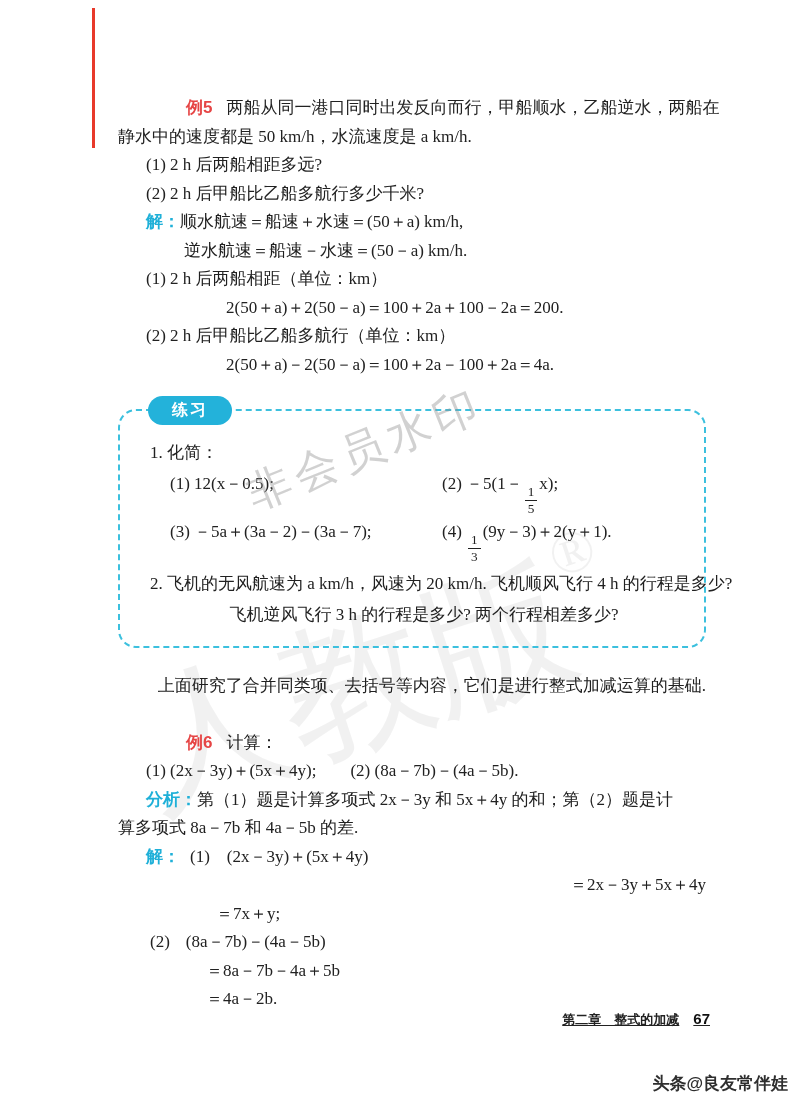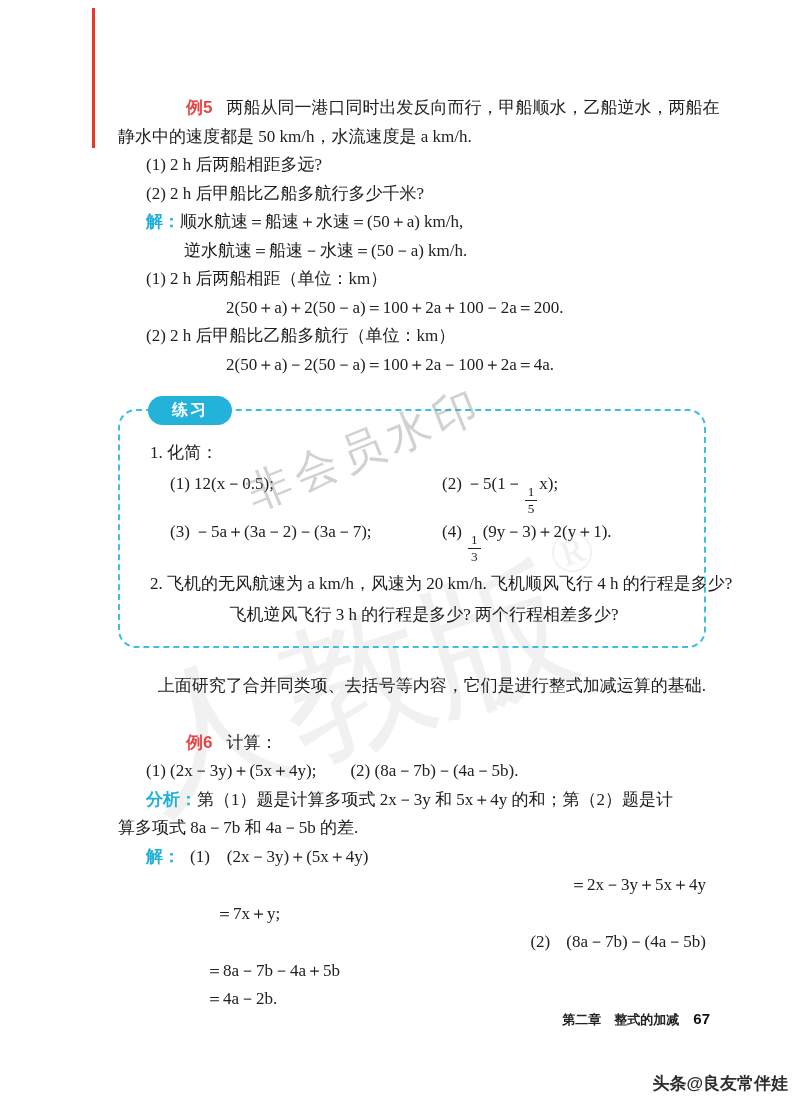--- a/index.html
+++ b/index.html
@@ -51,20 +51,21 @@
   }
   .frac .num{padding:0 3px 1px;}
   .frac .den{border-top:1px solid #212121;padding:1px 3px 0;}
   .after-box{margin-top:24px;}
   .section-gap{margin-top:28px;}
   
   .footer{
     position:absolute;top:1010px;right:84px;
     display:flex;align-items:baseline;
     font-family:"Liberation Sans","DejaVu Sans",sans-serif;
+    text-decoration:underline;
   }
   .footer-chapter{font-size:13px;font-weight:bold;color:#222;}
   .footer-page{font-size:15px;color:#111;margin-left:14px;font-weight:bold;}
   
   .wm-center{
     position:absolute;left:110px;top:660px;
     font-size:150px;color:#000;opacity:0.05;
     transform:rotate(-18deg);transform-origin:left top;
     font-family:"Liberation Serif","DejaVu Serif",serif;
     white-space:nowrap;pointer-events:none;
@@ -136,21 +137,21 @@
     <p class="line indent2 after-box">上面研究了合并同类项、去括号等内容，它们是进行整式加减运算的基础.</p>
 
     <div class="section-gap">
       <p class="line indent1"><span class="red lbl-gap">例6</span><span>计算：</span></p>
       <p class="line indent1">(1) (2x－3y)＋(5x＋4y);　　(2) (8a－7b)－(4a－5b).</p>
       <p class="line indent1"><span class="cyan">分析：</span><span>第（1）题是计算多项式 2x－3y 和 5x＋4y 的和；第（2）题是计</span></p>
       <p class="line">算多项式 8a－7b 和 4a－5b 的差.</p>
       <p class="line indent1"><span class="cyan" style="margin-right:10px;">解：</span><span>(1)　(2x－3y)＋(5x＋4y)</span></p>
       <p class="line" style="padding-left:98px;text-align:right;">＝2x－3y＋5x＋4y</p>
       <p class="line" style="padding-left:98px;">＝7x＋y;</p>
-      <p class="line" style="padding-left:32px;text-align:right;"><span style="margin-right:16px;">(2)</span><span>(8a－7b)－(4a－5b)</span></p>
+      <p class="line" style="padding-left:32px;"><span style="margin-right:16px;">(2)</span><span>(8a－7b)－(4a－5b)</span></p>
       <p class="line" style="padding-left:88px;">＝8a－7b－4a＋5b</p>
       <p class="line" style="padding-left:88px;">＝4a－2b.</p>
     </div>
 
   </div>
 
   <div class="footer">
     <span class="footer-chapter">第二章　整式的加减</span>
     <span class="footer-page">67</span>
   </div>

